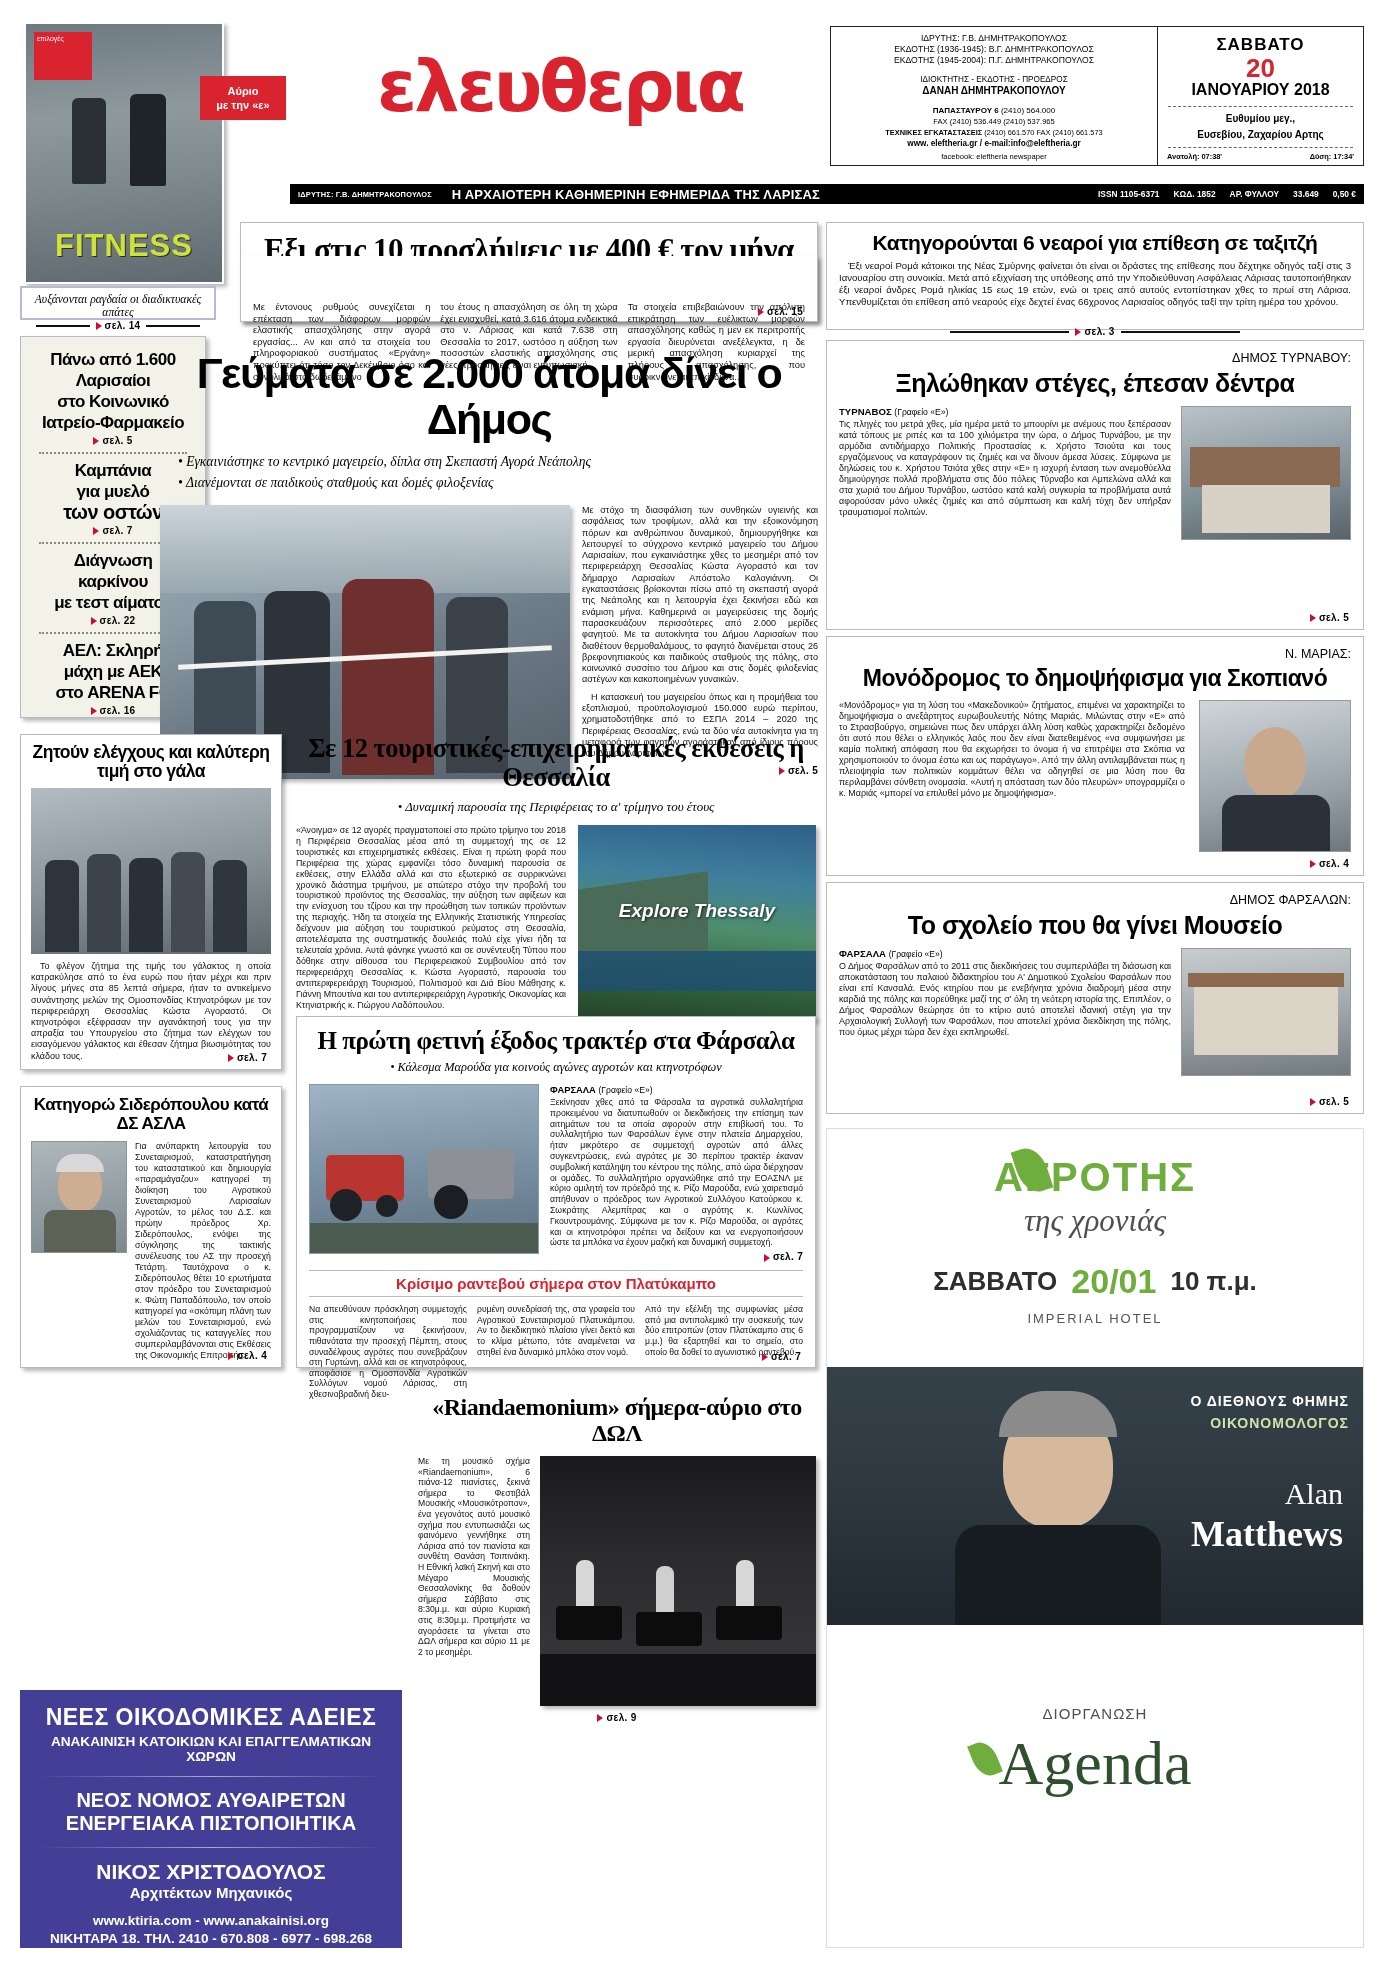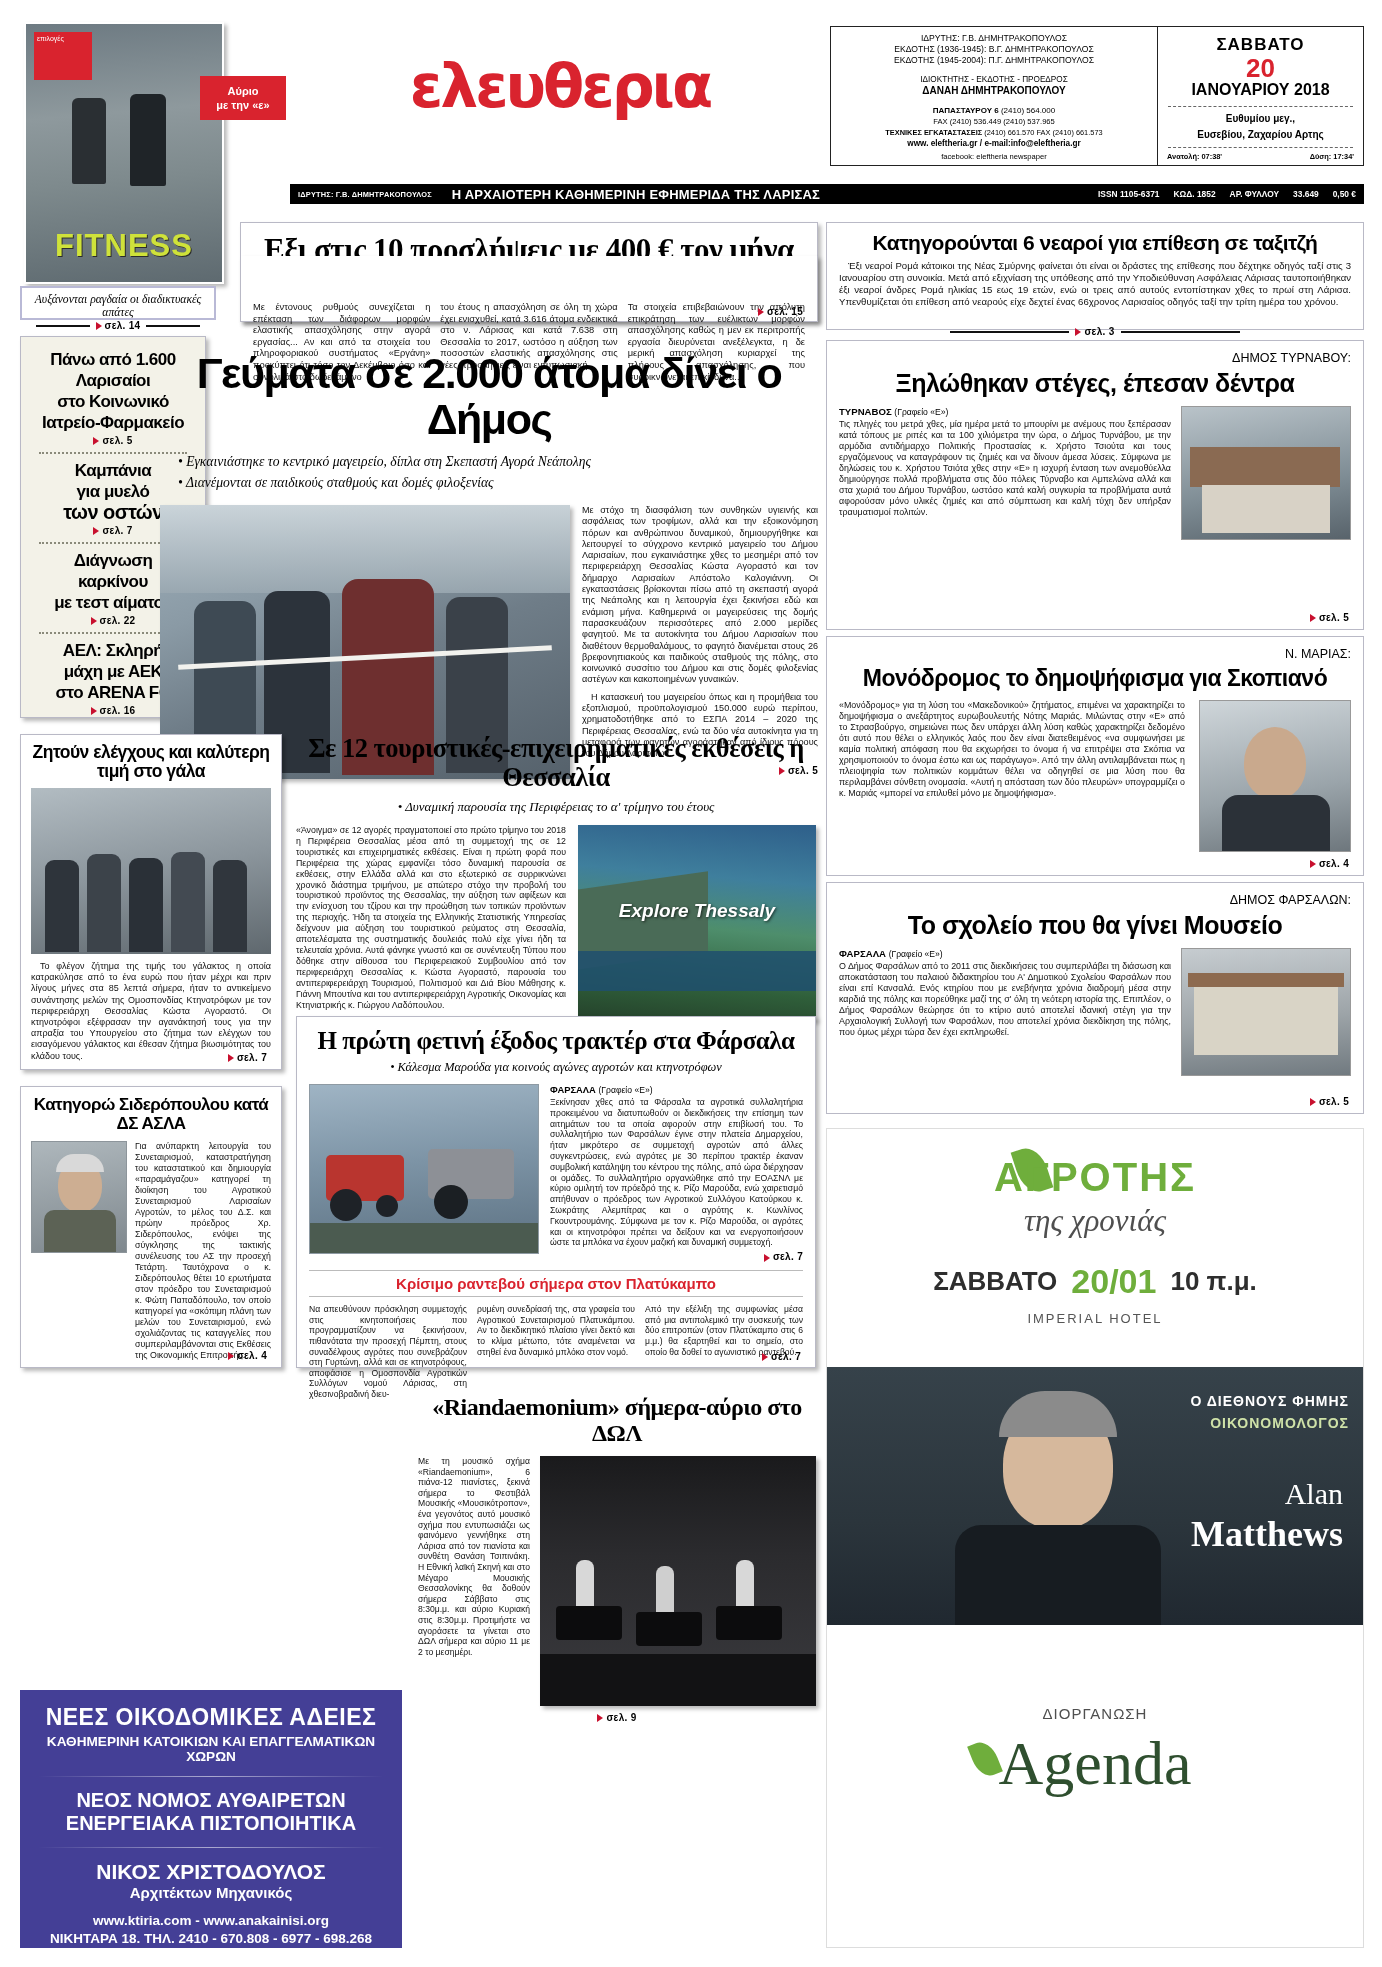--- a/index.html
+++ b/index.html
@@ -17,21 +17,21 @@
   .hl{font-weight:bold;color:#000;letter-spacing:-.5px;}
   .kicker{font-style:italic;font-family:"Liberation Serif",serif;}
   .seal{font-size:10px;font-weight:bold;color:#000;letter-spacing:.3px;white-space:nowrap;}
   .rule-seal{display:flex;align-items:center;gap:6px;justify-content:center;}
   .rule-seal .ln{height:2px;background:#111;flex:1;}
   .dotline{border-top:2px dotted #8a8a7a;margin:6px 10px;}
   .photo{background:#6e7a83;position:relative;overflow:hidden;}
   .redtri{display:inline-block;width:0;height:0;border-left:6px solid #c8102e;border-top:4px solid transparent;border-bottom:4px solid transparent;vertical-align:middle;margin-right:3px;}
   .blackbar{background:#000;color:#fff;}
   
-  .logo{color:#d9232e;font-family:"DejaVu Sans", sans-serif;font-weight:bold;font-size:60px;line-height:92px;letter-spacing:-3px;}
+  .logo{color:#d9232e;font-family:"DejaVu Sans", sans-serif;font-weight:bold;font-size:72px;line-height:92px;letter-spacing:-3px;}
 </style>
 </head>
 <body>
 
 <div id="page">
 
   <div class="abs" style="left:18px;top:18px;width:1346px;height:160px;">
 
     <div class="abs box shadow" style="left:6px;top:4px;width:200px;height:262px;background:#2f3a42;border:2px solid #ffffff;">
       <div class="abs" style="left:0;top:0;right:0;bottom:0;background:linear-gradient(175deg,#6d7a82 0%,#8e999d 35%,#7e8a8d 60%,#5e6a70 100%);"></div>
@@ -329,21 +329,21 @@
         <div class="abs" style="left:116px;top:110px;width:18px;height:46px;background:#cfcfcf;border-radius:8px 8px 0 0;"></div>
         <div class="abs" style="left:196px;top:104px;width:18px;height:46px;background:#d8d8d8;border-radius:8px 8px 0 0;"></div>
         <div class="abs" style="left:0;bottom:0;right:0;height:52px;background:#121214;"></div>
       </div>
     </div>
     <div class="seal" style="text-align:center;margin-top:6px;"><span class="redtri"></span><span>σελ. 9</span></div>
   </div>
 
   <div class="abs" style="left:20px;top:1690px;width:382px;height:258px;background:#443f96;color:#fff;text-align:center;padding:14px 10px;">
     <div style="font-size:23px;font-weight:bold;letter-spacing:.5px;">ΝΕΕΣ ΟΙΚΟΔΟΜΙΚΕΣ ΑΔΕΙΕΣ</div>
-    <div style="font-size:13.6px;font-weight:bold;margin-top:3px;">ΚΑΘΗΜΕΡΙΝΗ ΚΑΤΟΙΚΙΩΝ ΚΑΙ ΕΠΑΓΓΕΛΜΑΤΙΚΩΝ ΧΩΡΩΝ</div>
+    <div style="font-size:13.6px;font-weight:bold;margin-top:3px;">ΑΝΑΚΑΙΝΙΣΗ ΚΑΤΟΙΚΙΩΝ ΚΑΙ ΕΠΑΓΓΕΛΜΑΤΙΚΩΝ ΧΩΡΩΝ</div>
     <div style="height:1px;background:linear-gradient(90deg,rgba(255,255,255,0),rgba(255,255,255,.55),rgba(255,255,255,0));margin:12px 8px;"></div>
     <div style="font-size:20px;font-weight:bold;">ΝΕΟΣ ΝΟΜΟΣ ΑΥΘΑΙΡΕΤΩΝ</div>
     <div style="font-size:20px;font-weight:bold;">ΕΝΕΡΓΕΙΑΚΑ ΠΙΣΤΟΠΟΙΗΤΙΚΑ</div>
     <div style="height:1px;background:linear-gradient(90deg,rgba(255,255,255,0),rgba(255,255,255,.55),rgba(255,255,255,0));margin:12px 8px;"></div>
     <div style="font-size:21px;font-weight:bold;">ΝΙΚΟΣ ΧΡΙΣΤΟΔΟΥΛΟΣ</div>
     <div style="font-size:15px;font-weight:bold;">Αρχιτέκτων Μηχανικός</div>
     <div style="font-size:13.5px;font-weight:bold;margin-top:12px;">www.ktiria.com - www.anakainisi.org</div>
     <div style="font-size:13.5px;font-weight:bold;margin-top:3px;">ΝΙΚΗΤΑΡΑ 18. ΤΗΛ. 2410 - 670.808 - 6977 - 698.268</div>
   </div>
 

